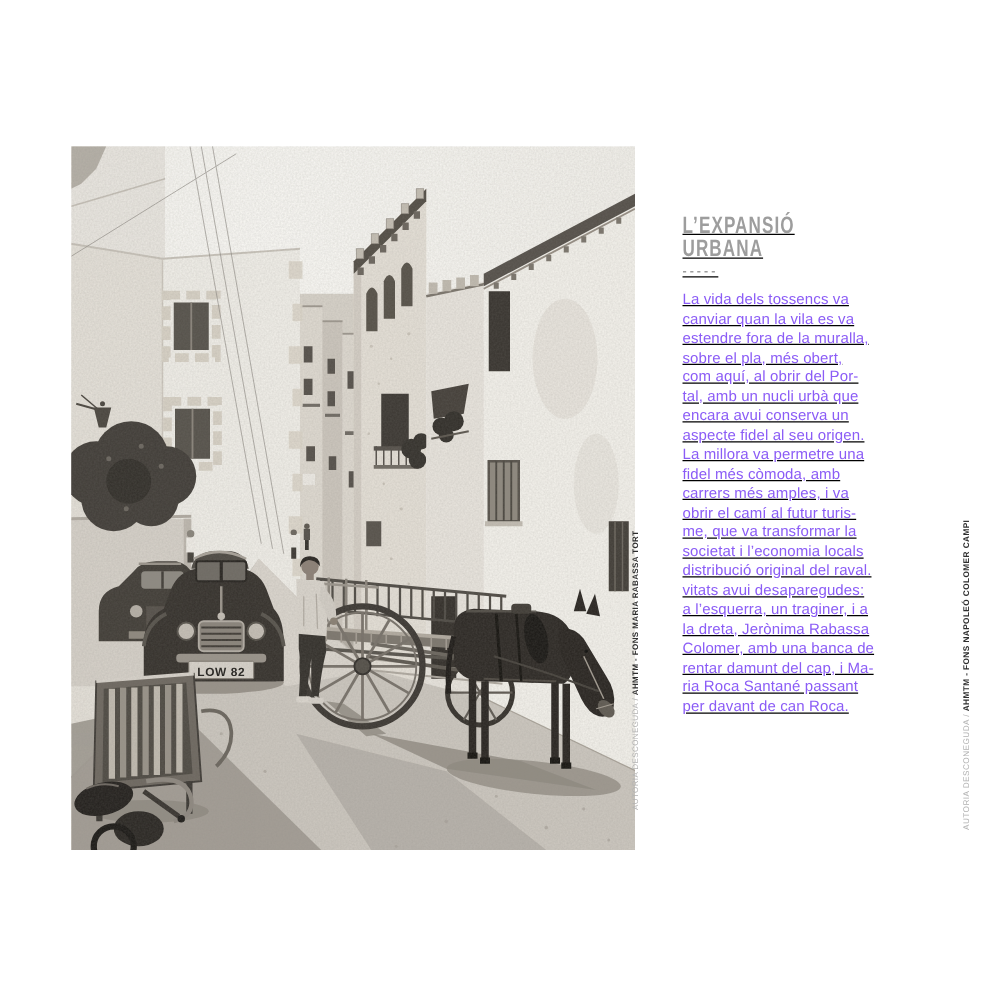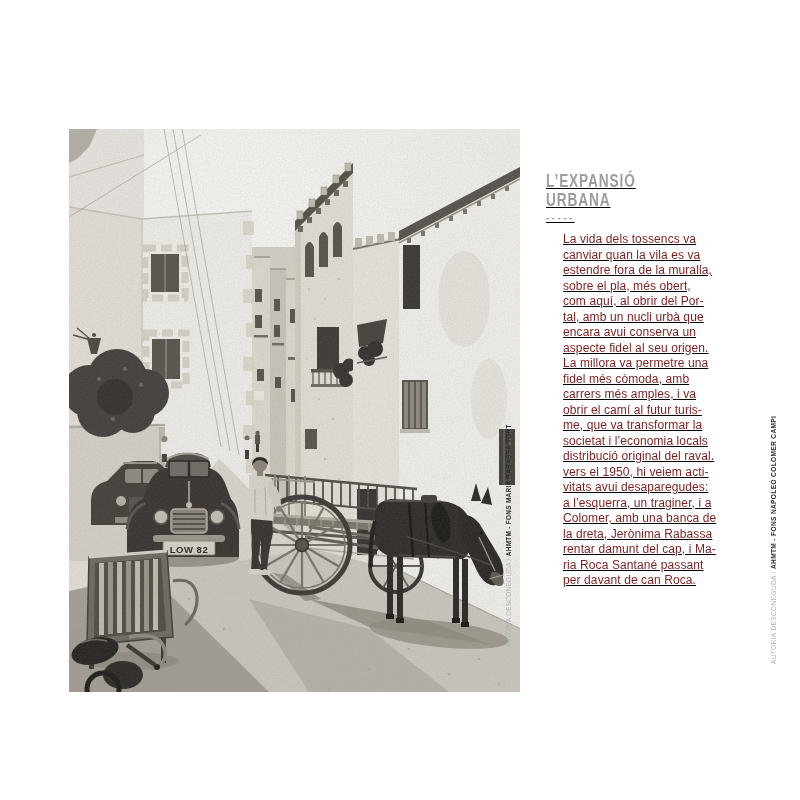--- a/index.html
+++ b/index.html
@@ -1,41 +1,41 @@
 <!DOCTYPE html>
 <html><head>
 <meta charset="utf-8">
 <style>
   html,body{margin:0;padding:0;background:#ffffff;}
   body{width:800px;height:800px;position:relative;overflow:hidden;
        font-family:"Liberation Sans", sans-serif;}
   .page{position:absolute;inset:0;background:#ffffff;}
 
   
-  .photo-frame{position:absolute;left:57px;top:117px;width:451px;height:410px;margin:12px;}
+  .photo-frame{position:absolute;left:57px;top:117px;width:451px;height:410px;margin:0;}
   .photo-frame svg{display:block;}
 
   
   .caption{position:absolute;writing-mode:vertical-rl;transform:rotate(180deg);
            white-space:nowrap;width:12px;overflow:visible;}
   .caption .cap-light{color:#b2b2b2;font-weight:400;}
   .caption .cap-dark{color:#2e2e2e;font-weight:700;}
   .caption-photo{left:505px;top:404px;height:244px;font-size:6.4px;letter-spacing:.32px;}
   .caption-page{left:770px;top:380px;height:284px;font-size:6.6px;letter-spacing:.34px;}
 
   
   .article{position:absolute;left:546px;top:171px;width:216px;text-decoration:underline;}
   .article h1{margin:0;padding:0;}
   .title-line{font-weight:700;font-size:19px;line-height:19px;color:#9d9d9d;
               letter-spacing:1.2px;transform:scaleX(.72);transform-origin:0 50%;
               white-space:nowrap;}
   .divider{font-weight:700;font-size:10px;line-height:10px;letter-spacing:2.4px;
            color:#9d9d9d;margin:4px 0 9px 0;}
-  .body-line{font-size:12px;line-height:15.5px;color:#7f1d1d;letter-spacing:.1px;
-             white-space:nowrap;margin-left:17px;}
+  .body-line{font-size:12px;line-height:15.5px;color:#8b5cf6;letter-spacing:.1px;
+             white-space:nowrap;}
 </style>
 </head>
 <body>
 
 <main class="page">
 
   <figure class="photo-frame" aria-label="Fotografia en blanc i negre del carrer del Portal, cap a 1950: un carro de dues rodes tirat per una mula, un traginer, un cotxe antic aparcat i cases blanques">
     <svg viewBox="0 0 451 563" width="451" height="563">
       <defs>
         <radialGradient id="skyg" cx="35%" cy="15%" r="95%">
@@ -524,25 +524,24 @@
         <div class="body-line">tal, amb un nucli urbà que</div>
         <div class="body-line">encara avui conserva un</div>
         <div class="body-line">aspecte fidel al seu origen.</div>
         <div class="body-line">La millora va permetre una</div>
         <div class="body-line">fidel més còmoda, amb</div>
         <div class="body-line">carrers més amples, i va</div>
         <div class="body-line">obrir el camí al futur turis-</div>
         <div class="body-line">me, que va transformar la</div>
         <div class="body-line">societat i l’economia locals</div>
         <div class="body-line">distribució original del raval.</div>
-        <div class="body-line">vers el 1950, hi veiem acti-</div>
         <div class="body-line">vitats avui desaparegudes:</div>
         <div class="body-line">a l’esquerra, un traginer, i a</div>
+        <div class="body-line">la dreta, Jerònima Rabassa</div>
         <div class="body-line">Colomer, amb una banca de</div>
-        <div class="body-line">la dreta, Jerònima Rabassa</div>
         <div class="body-line">rentar damunt del cap, i Ma-</div>
         <div class="body-line">ria Roca Santané passant</div>
         <div class="body-line">per davant de can Roca.</div>
       </div>
   </section>
 
   <div class="caption caption-page">
     <span class="cap-light">AUTORIA DESCONEGUDA / </span><span class="cap-dark">AHMTM - FONS NAPOLEÓ COLOMER CAMPI</span>
   </div>
 

